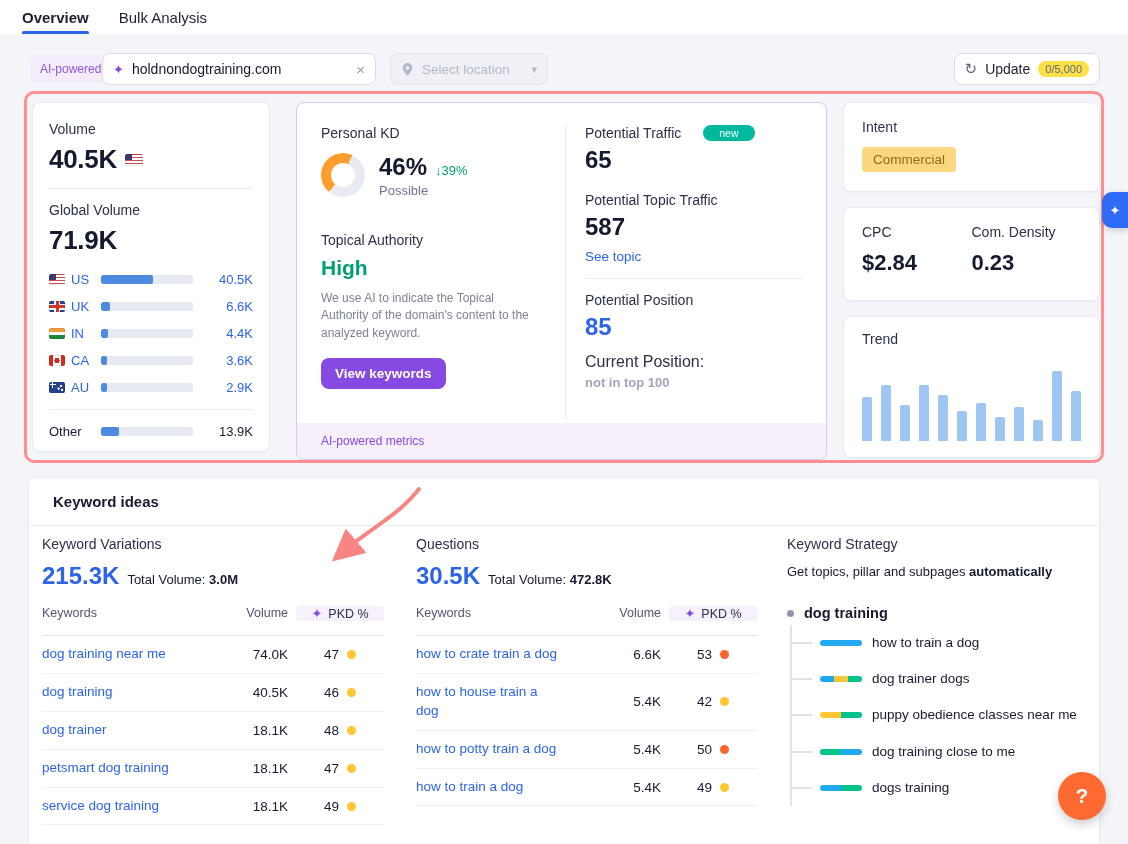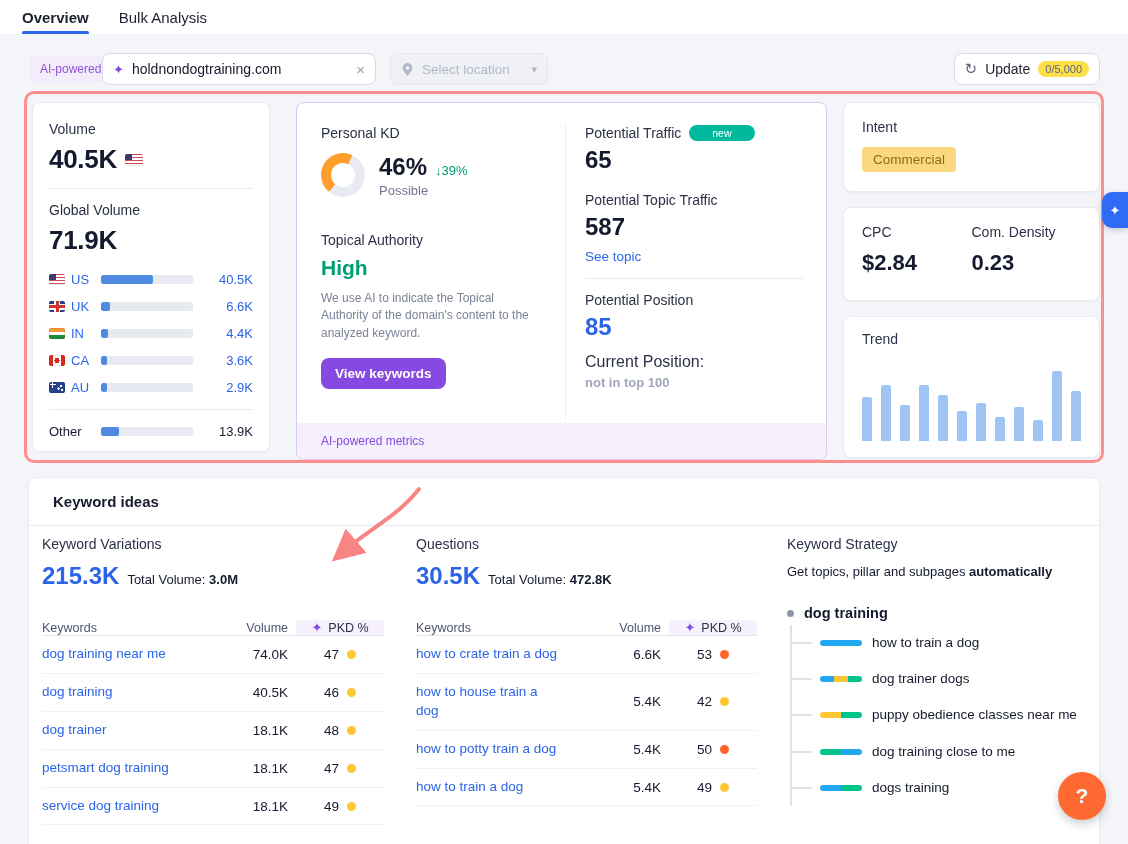--- a/index.html
+++ b/index.html
@@ -82,22 +82,22 @@
   .kd-val{ font-size:24px; font-weight:bold; color:#151a2e; }
   .kd-delta{ font-size:13px; color:var(--green); }
   .kd-possible{ font-size:13px; color:#6f7690; margin-top:2px; }
   .ta-label{ margin-top:34px; }
   .ta-high{ font-size:21px; font-weight:bold; color:var(--green); margin-top:8px; }
   .kd-desc{ margin-top:10px; font-size:12px; color:#7c8299; line-height:1.45; width:216px; }
   .btn-purple{ display:inline-block; margin-top:16px; background:var(--purple); color:#fff; font-size:13.5px;
     padding:8px 14px; border-radius:8px; cursor:pointer; border:none;font-weight:bold; }
   .v-div{ position:absolute; left:268px; top:22px; bottom:40px; width:1px; background:#e9ebf3; }
   .kd-right{ position:absolute; left:288px; top:22px; width:218px; }
-  .pt-label{ display:flex; align-items:center; gap:8px; font-size:14px; color:#2b3146; }
-  .badge-new{ background:var(--teal_badge); color:#fff; font-size:10.5px; padding:2px 23px; border-radius:8px; }
+  .pt-label{ display:flex; align-items:center; gap:22px; font-size:14px; color:#2b3146; }
+  .badge-new{ background:var(--teal_badge); color:#fff; font-size:10.5px; padding:2px 16px; border-radius:8px; }
   .num24{ font-size:24px; font-weight:bold; color:#151a2e; margin-top:5px; }
   .mt18{ margin-top:18px; }
   .link{ color:var(--blue); font-size:13.5px; cursor:pointer; display:inline-block; margin-top:8px; }
   .pos-num{ color:var(--blue); }
   .cur-label{ font-size:16px; color:#2b3146; margin-top:12px; }
   .cur-val{ font-size:13px; font-weight:bold; color:#a0a6ba; margin-top:4px; }
   .ai-footer{ position:absolute; left:0; right:0; bottom:0; height:36px; background:#f6f0fd;
     border-radius:0 0 7px 7px; color:var(--purple); font-size:12px; display:flex; align-items:center; padding:0 24px; }
 
   .badge-amber{ display:inline-block; margin-top:12px; background:var(--amber_bg); color:var(--amber_text);
@@ -115,21 +115,21 @@
   .ideas-col{ position:absolute; top:58px; }
   #col-variations{ left:13px; width:342px; }
   #col-questions{ left:387px; width:341px; }
   #col-strategy{ left:758px; width:310px; }
   .col-title{ font-size:14px; color:#2b3146; }
   .col-stat{ display:flex; align-items:baseline; gap:8px; margin-top:10px; }
   .stat-big{ font-size:24px; font-weight:bold; color:var(--blue); }
   .stat-sub{ font-size:13px; color:#151a2e; }
   .stat-sub b{ font-weight:bold; }
   .kwt{ margin-top:16px; }
-  .kwt-header{ display:flex; align-items:flex-end; height:30px; border-bottom:1px solid #e3e6ee;
+  .kwt-header{ display:flex; align-items:flex-start; height:30px; border-bottom:1px solid #e3e6ee;
     font-size:12.5px; color:#4f5570; }
   .h-kw{ flex:1; display:flex; align-items:center; }
   .h-vol{ width:62px; display:flex; align-items:center; justify-content:flex-end; }
   .h-pkd{ width:88px; margin-left:8px; background:#f6f1fd; border-radius:4px 4px 0 0;
     display:flex; align-items:center; justify-content:center; gap:6px; color:#2b3146; }
   .kwt-row{ display:flex; align-items:center; border-bottom:1px solid #eef0f5; font-size:13.5px; padding:9px 0; }
   .kwt-kw{ flex:1; padding-right:10px; color:var(--blue); line-height:1.4; cursor:pointer; text-decoration:none; }
   #col-questions .kwt-kw{ padding-right:38px; }
   .kwt-vol{ width:62px; text-align:right; color:#151a2e; }
   .kwt-pkd{ width:88px; margin-left:8px; display:flex; align-items:center; justify-content:center; gap:8px; color:#151a2e; }

